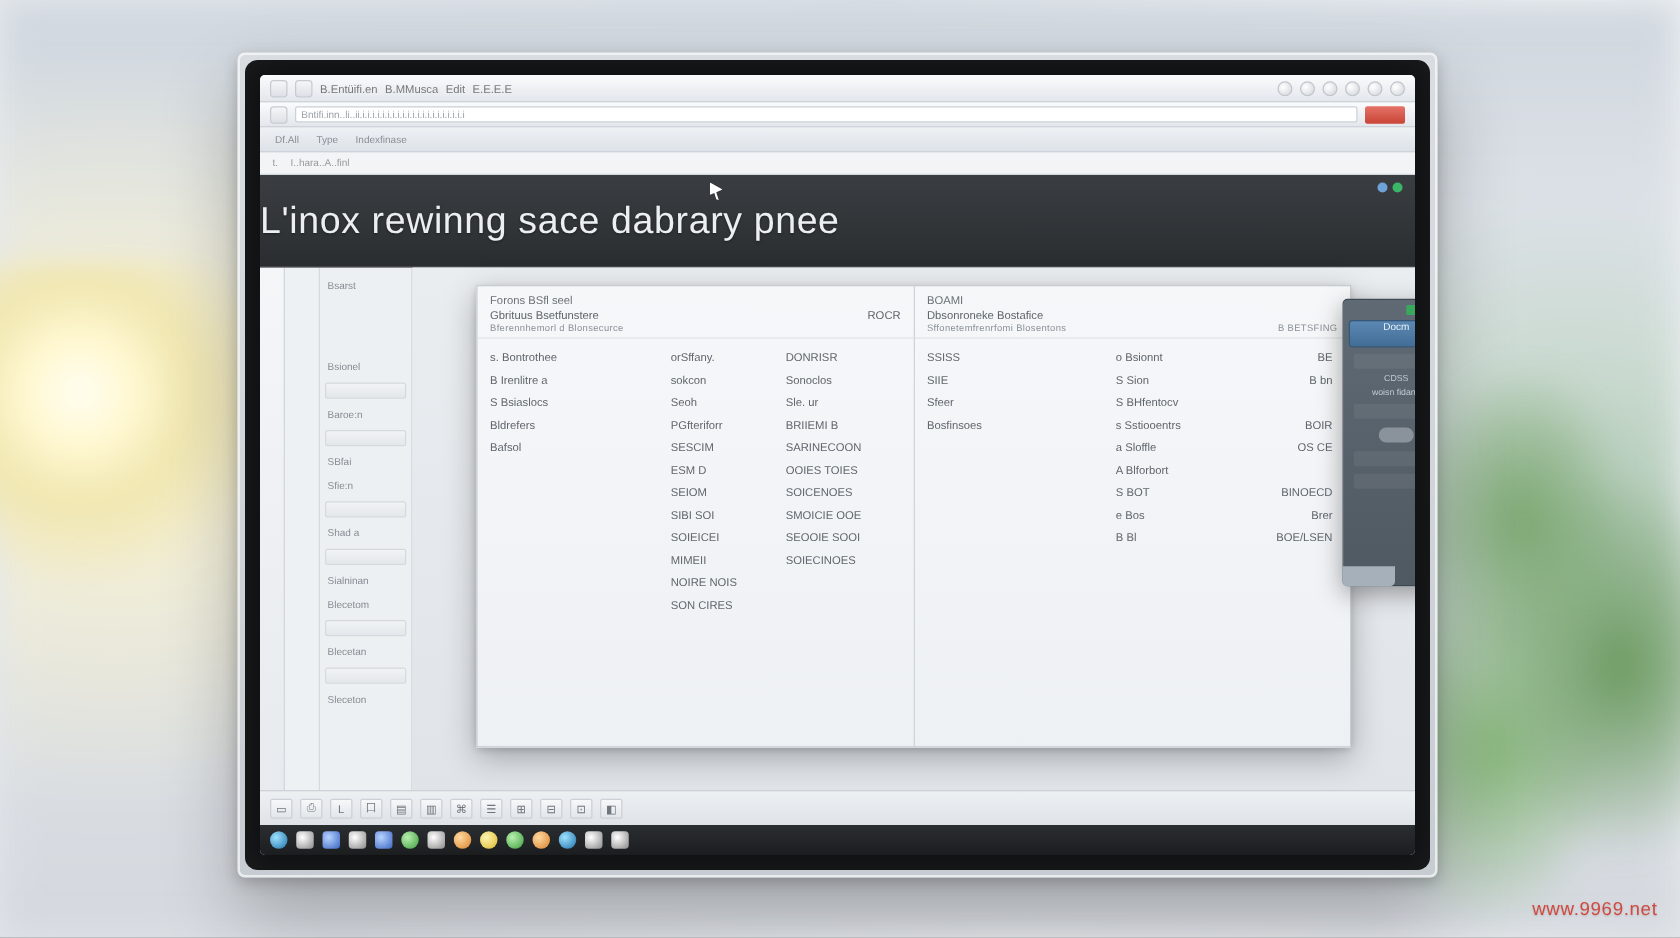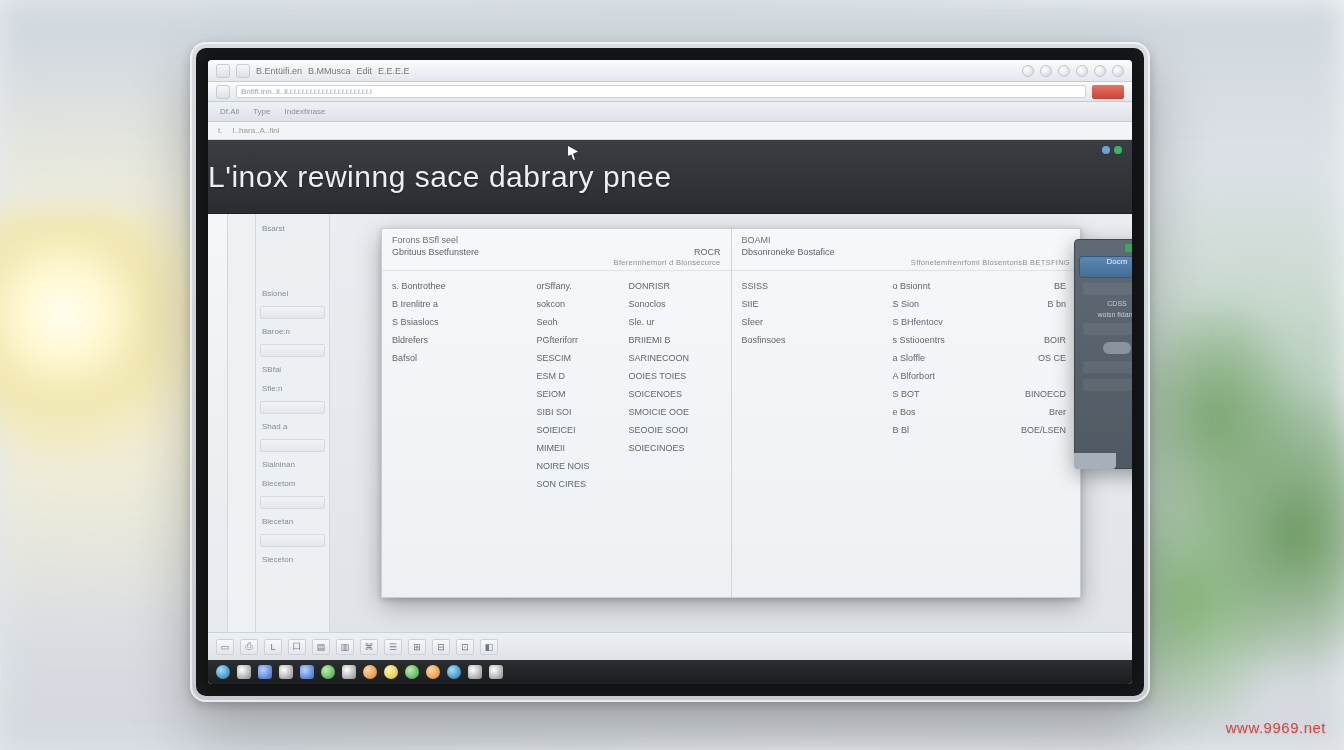--- a/index.html
+++ b/index.html
@@ -26,21 +26,21 @@
     position: absolute; right: -30px; top: 280px; width: 260px; height: 460px;
     background:
       radial-gradient(120px 180px at 40% 30%, #7aa66f, rgba(122,166,111,0) 70%),
       radial-gradient(160px 220px at 70% 55%, #6b9a60, rgba(107,154,96,0) 70%),
       radial-gradient(140px 200px at 30% 70%, #85b679, rgba(133,182,121,0) 70%);
     filter: blur(12px);
   }
   
   .monitor {
     position: absolute; left: 190px; top: 42px; width: 960px; height: 660px;
-    border-radius: 16px;
+    border-radius: 6px;
     background: linear-gradient(180deg, #d9dde2, #c7ccd2);
     box-shadow:
       inset 0 0 0 2px rgba(255,255,255,0.6),
       0 30px 60px rgba(0,0,0,0.25),
       0 4px 12px rgba(0,0,0,0.2);
     padding: 6px;
   }
   .bezel {
     width: 100%; height: 100%;
     background: #0e1012;
@@ -187,21 +187,21 @@
   .pane + .pane { border-left: 1px solid #cfd4da; }
   .pane-head {
     padding: 5px 10px 2px;
     font-size: 9px; color: #6b7178;
     border-bottom: 1px solid #dfe3e8;
     line-height: 1.35;
     filter: blur(0.4px);
   }
   .pane-head .ph-line1 { font-size: 9px; }
   .pane-head .ph-line2 { font-size: 9px; color: #5e646b; }
-  .pane-head .ph-line3 { font-size: 7.5px; color: #8a9097; letter-spacing: 0.3px; text-align: right; }
+  .pane-head .ph-line3 { font-size: 7.5px; color: #8a9097; letter-spacing: 0.3px; }
   .pane-body {
     flex: 1;
     padding: 6px 10px;
     overflow: hidden;
   }
   .pane-body .row {
     display: flex; align-items: center;
     height: 18px;
     font-size: 9px;
     color: #60666d;

